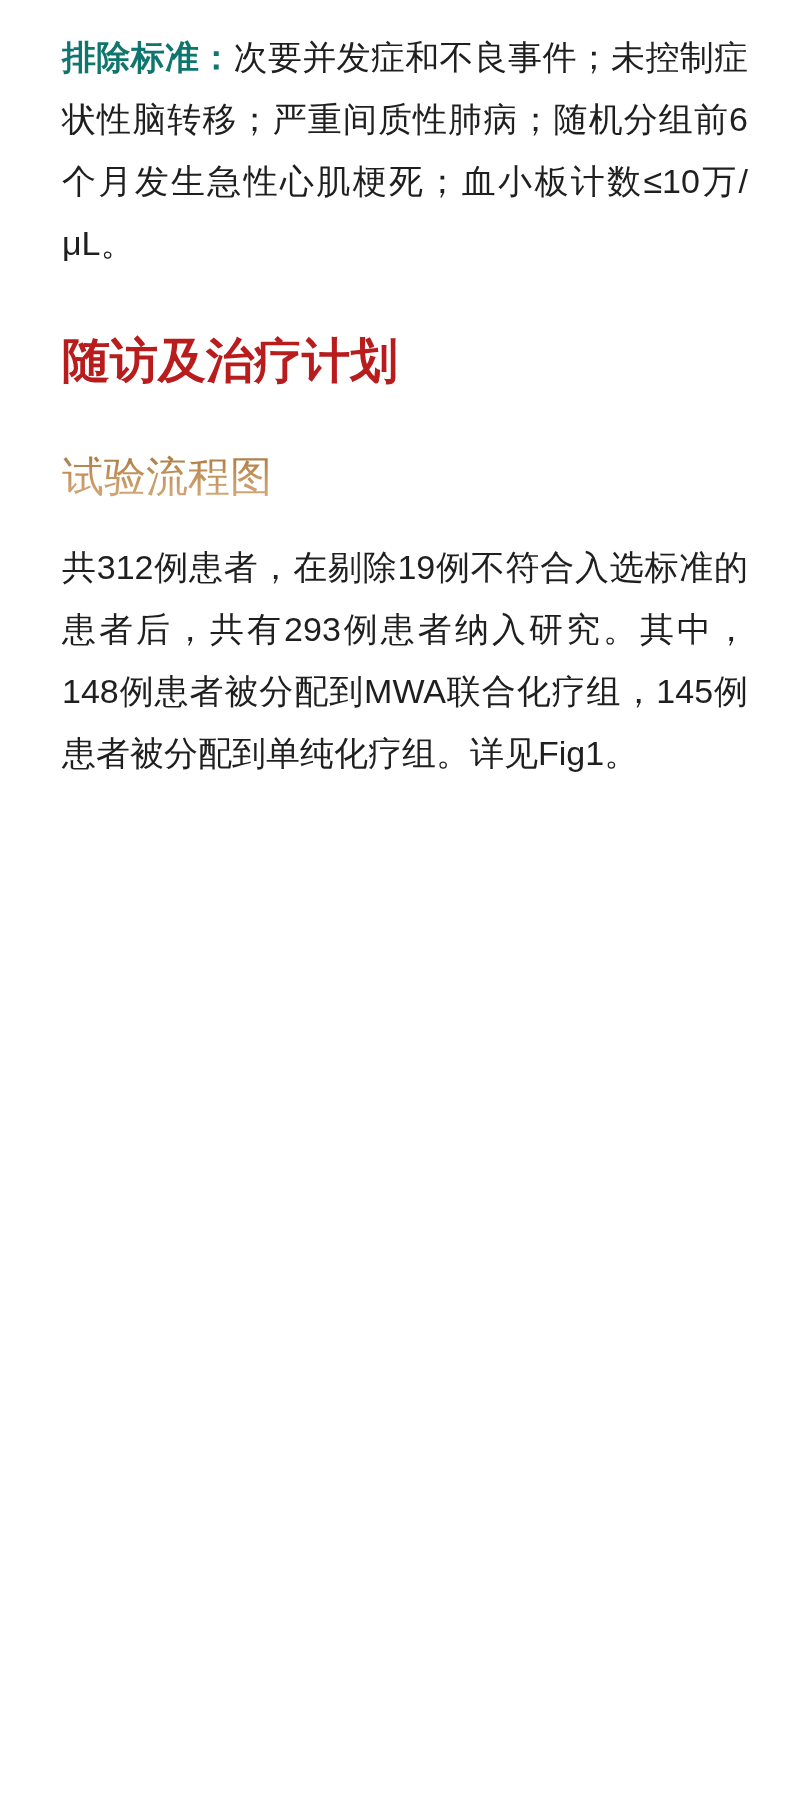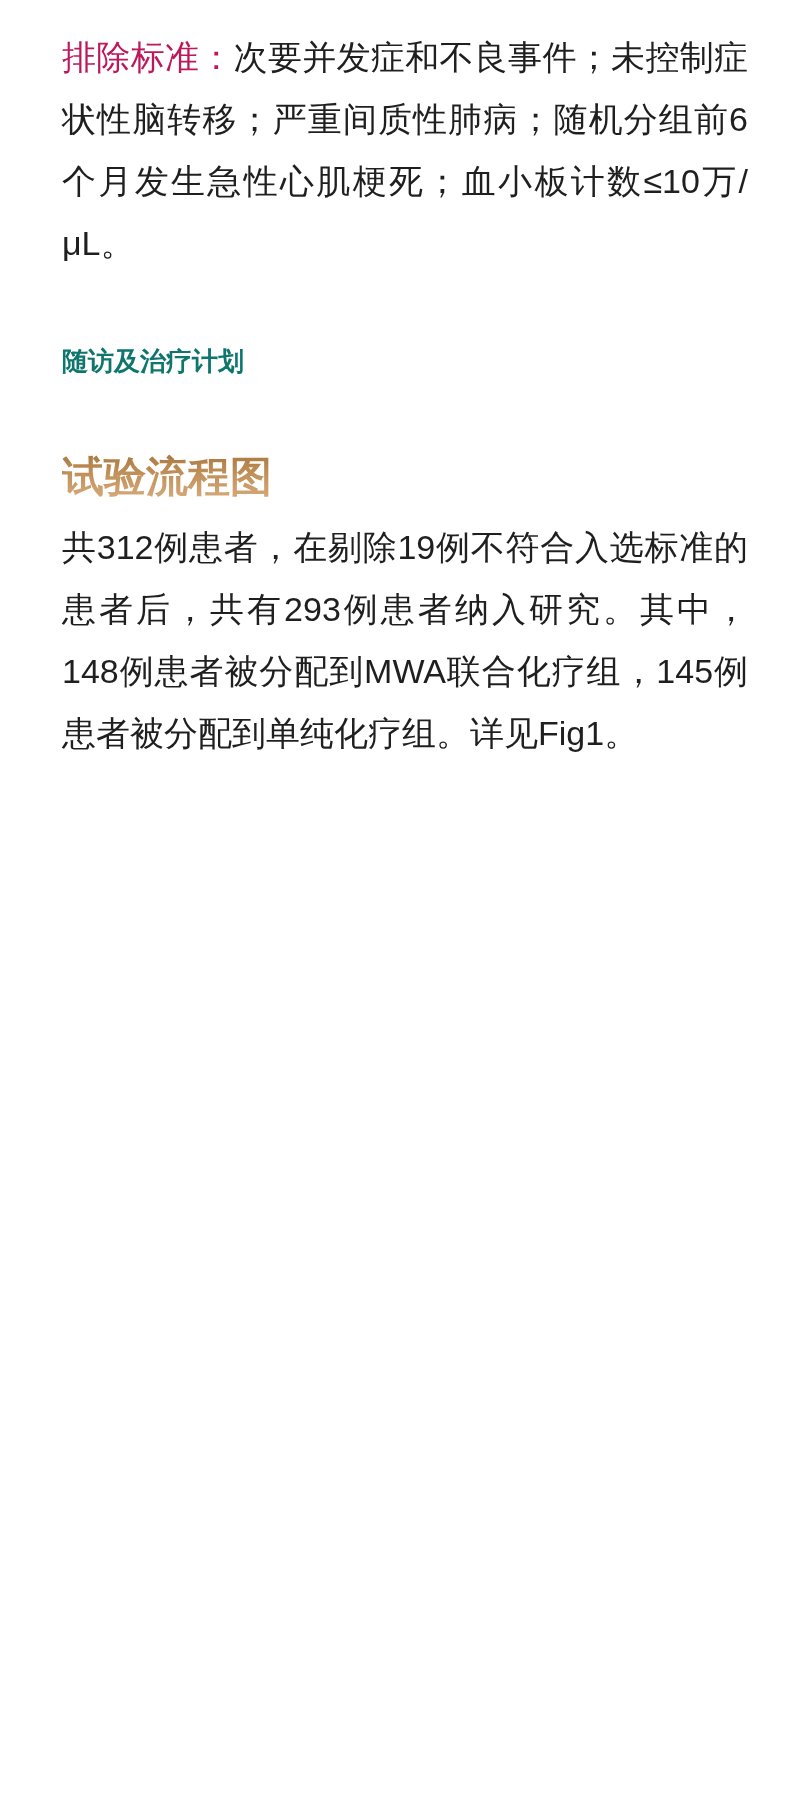--- a/index.html
+++ b/index.html
@@ -14,36 +14,36 @@
     padding: 26px 52px 29px 62px;
   }
   .para {
     margin: 0;
     font-size: 34px;
     line-height: 62px;
     text-align: justify;
     word-break: break-word;
   }
   .para .lead {
-    font-weight: normal;
-    color: #be185d;
+    font-weight: bold;
+    color: #0f766e;
   }
   .sec-heading {
     margin: 56px 0 6px 0;
-    font-size: 26px;
+    font-size: 48px;
     line-height: 62px;
     font-weight: bold;
-    color: #0f766e;
+    color: #b91c1c;
   }
   .gold-heading {
-    margin: 54px 0 8px 0;
+    margin: 54px 0 28px 0;
     font-family: "Liberation Serif", "DejaVu Serif", serif;
     font-size: 42px;
     line-height: 62px;
-    font-weight: bold;
+    font-weight: normal;
     color: #b8854f;
     background: linear-gradient(180deg, #a27035 0%, #c3935d 48%, #ddb285 100%);
     -webkit-background-clip: text;
     background-clip: text;
     -webkit-text-fill-color: transparent;
   }
 </style>
 </head>
 <body>
 

